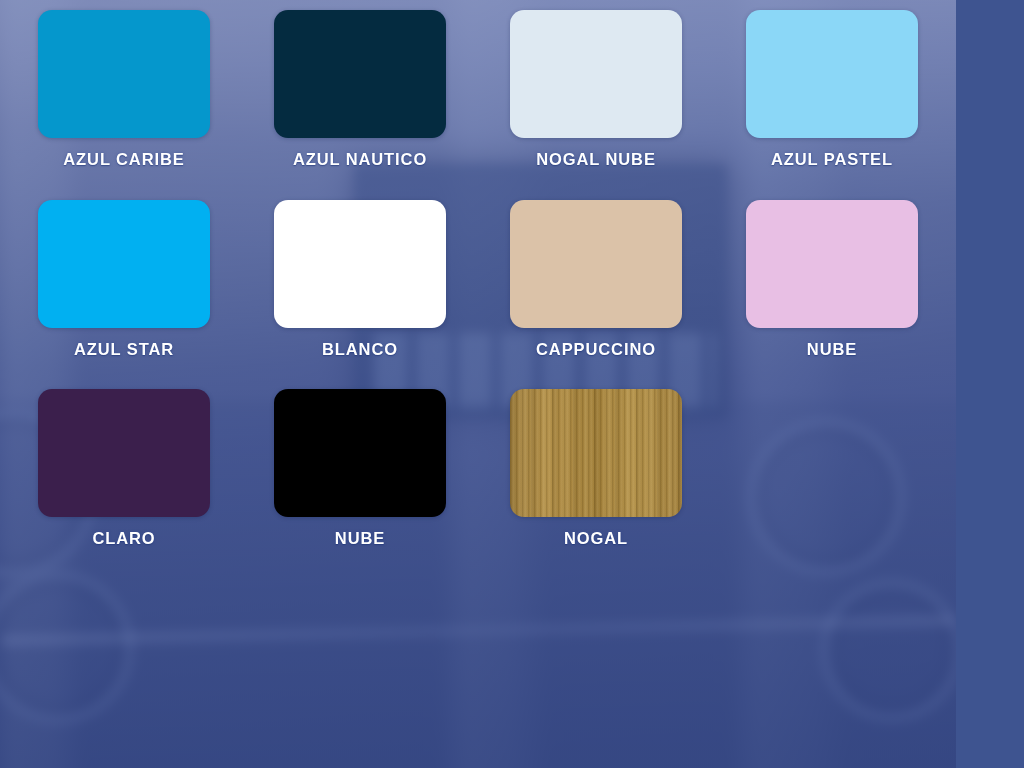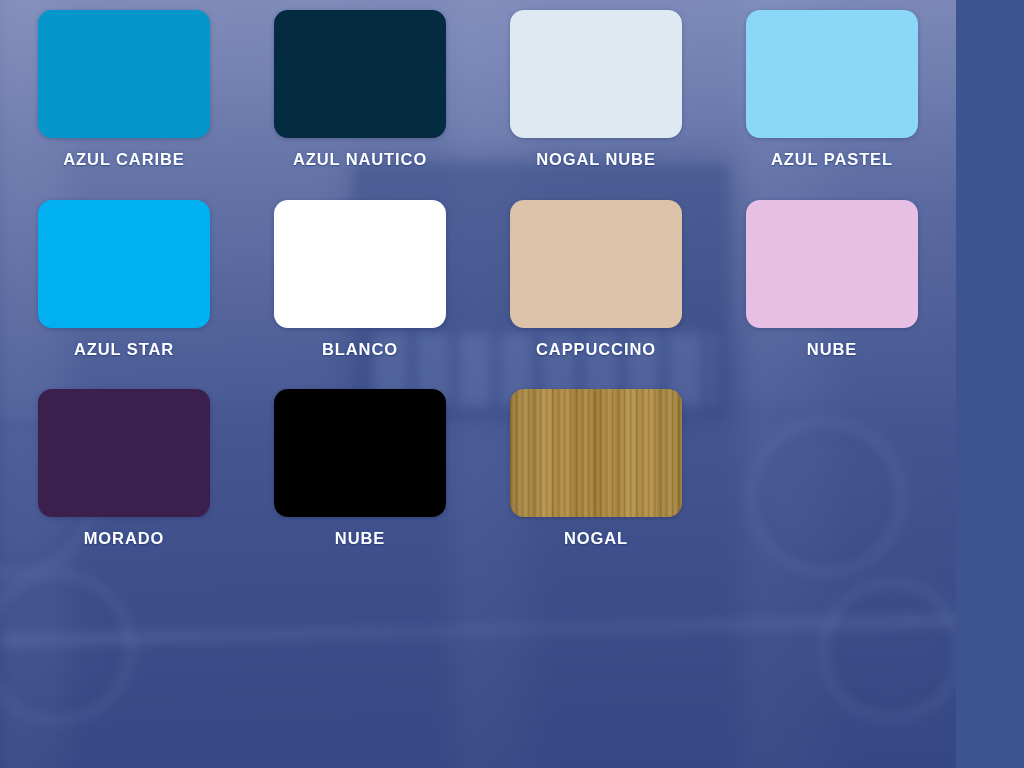--- a/index.html
+++ b/index.html
@@ -251,21 +251,21 @@
 
 
     <div class="cell">
       <div class="chip" style="background: rgb(232, 191, 228);"></div>
       <div class="chip-label">NUBE</div>
     </div>
 
 
     <div class="cell">
       <div class="chip" style="background: rgb(59, 31, 76);"></div>
-      <div class="chip-label">MORADO</div>
+      <div class="chip-label">CLARO</div>
     </div>
 
     <div class="cell">
       <div class="chip" style="background: rgb(0, 0, 0);"></div>
       <div class="chip-label">NUBE</div>
     </div>
 
     <div class="cell">
       <div class="chip wood-nogal"></div>
       <div class="chip-label">NOGAL</div>

